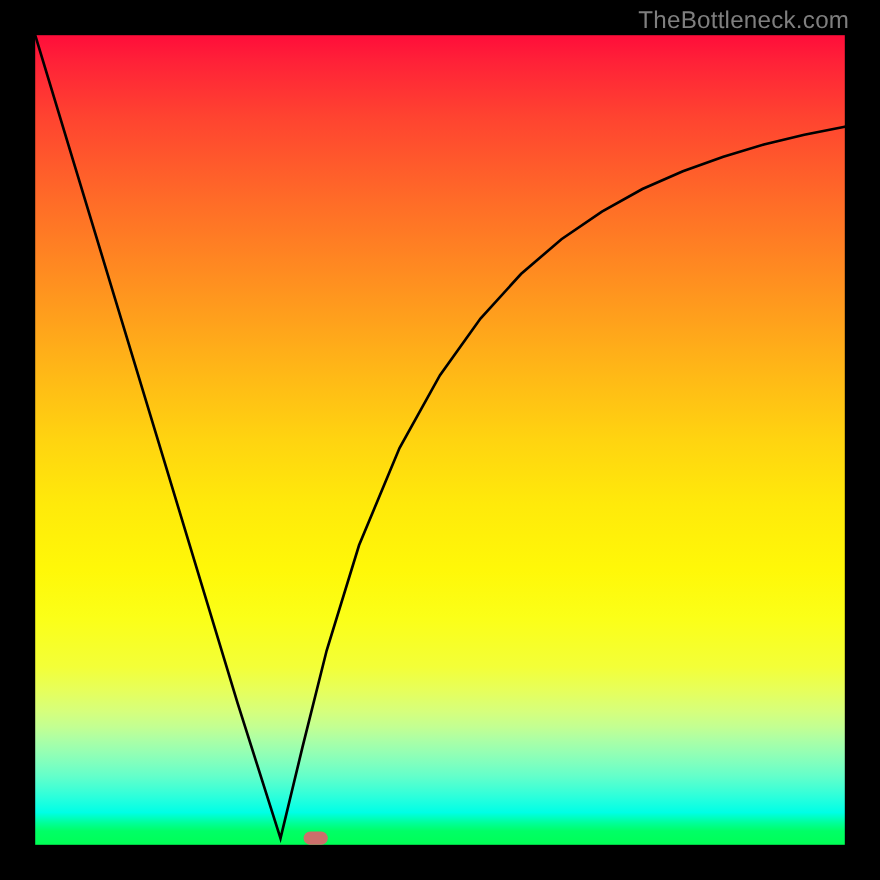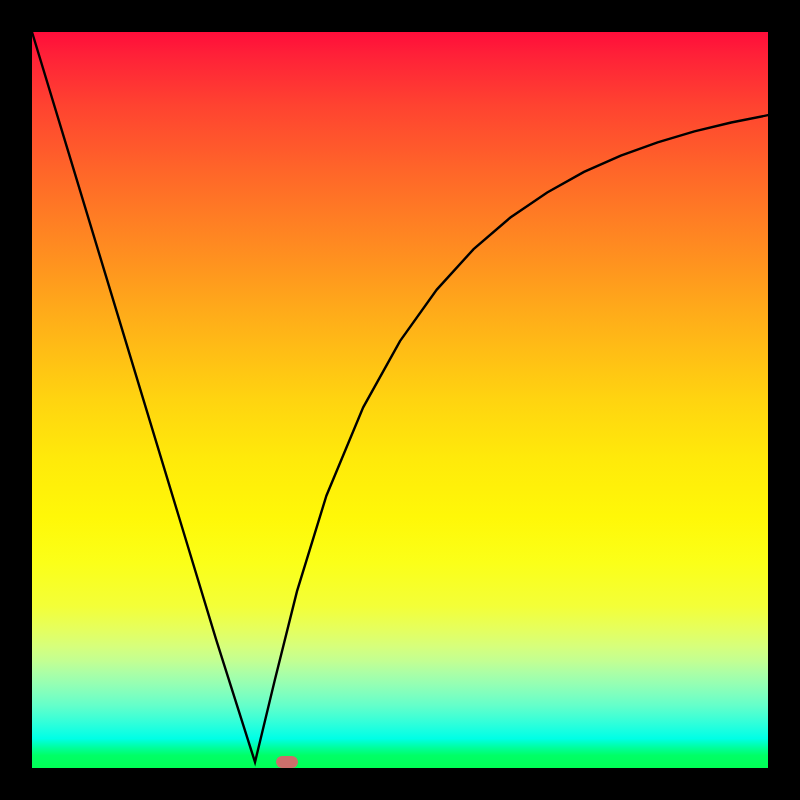--- a/index.html
+++ b/index.html
@@ -49,20 +49,21 @@
     width:22px;height:12px;
     border-radius:6px;
     background:#cc6f6b;
   }
 </style>
 </head>
 <body>
 
 <div class="frame">
 
+  <div class="watermark">TheBottleneck.com</div>
 
   <div class="plot-area"></div>
 
   <svg class="curve" viewBox="0 0 736 736" preserveAspectRatio="none">
     <path id="curve-path" fill="none" stroke="#000" stroke-width="2.4" stroke-linecap="round" d="M0.00 0.00 L36.80 121.44 L73.60 242.88 L110.40 364.32 L147.20 485.76 L184.00 607.20 L223.01 730.11 L223.01 730.11 L242.88 647.68 L264.96 559.36 L294.40 463.68 L331.20 375.36 L368.00 309.12 L404.80 257.60 L441.60 217.12 L478.40 185.47 L515.20 160.45 L552.00 139.84 L588.80 123.65 L625.60 110.40 L662.40 99.36 L699.20 90.53 L736.00 83.17"></path>
   </svg>
 
   <div class="marker" id="min-marker" style="left: 276px; top: 756px; width: 22px; height: 12px; background: rgb(204, 111, 107);"></div>
 
 </div>

